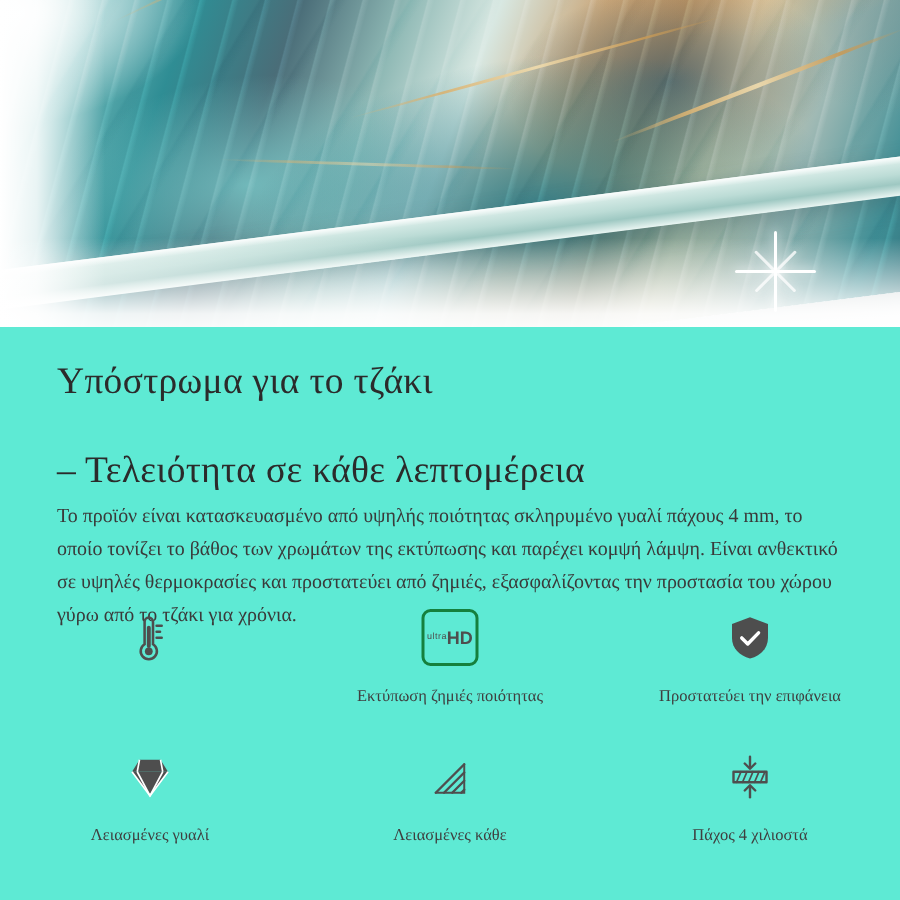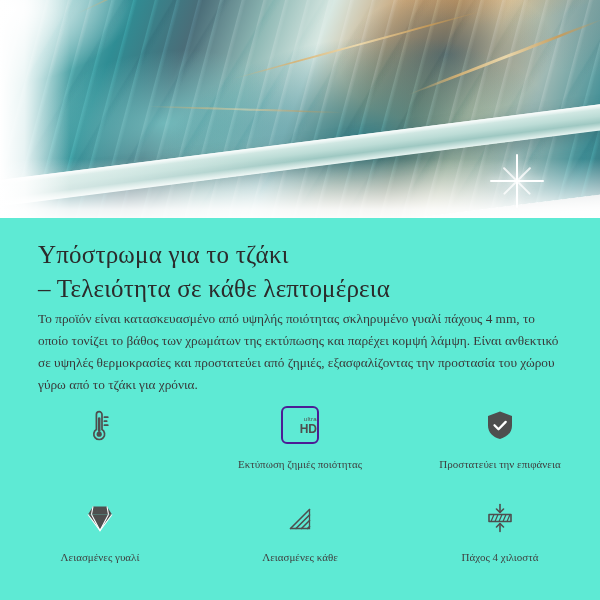--- a/index.html
+++ b/index.html
@@ -163,21 +163,21 @@
   }
   .headline {
     margin: 20px 38px 0 38px;
     font-family: "Liberation Serif", serif;
     font-size: 25px;
     line-height: 34px;
     color: #2b2b2b;
     font-weight: 400;
     letter-spacing: 0.2px;
   }
-  .headline .l2 { display: block; }
+  .headline .l2 { display: block; margin-top: 25px; }
   .body-copy {
     margin: 2px 38px 0 38px;
     width: 524px;
     font-family: "Liberation Serif", serif;
     font-size: 13.3px;
     line-height: 22px;
     color: #3a3a3a;
     text-align: left;
   }
 
@@ -212,25 +212,25 @@
     font-family: "Liberation Serif", serif;
     font-size: 11px;
     line-height: 14px;
     color: #3f3f3f;
     text-align: center;
     max-width: 170px;
   }
   .hd-badge {
     width: 34px;
     height: 34px;
-    border: 2px solid #4c1d95;
+    border: 2px solid #15803d;
     border-radius: 6px;
     display: flex;
-    flex-direction: column;
-    align-items: flex-end;
+    flex-direction: row;
+    align-items: center;
     justify-content: center;
     line-height: 1;
   }
   .hd-badge .ultra {
     font-family: "Liberation Sans", sans-serif;
     font-size: 6px;
     letter-spacing: .3px;
     color: #4e4e4e;
     margin-bottom: 1px;
   }

